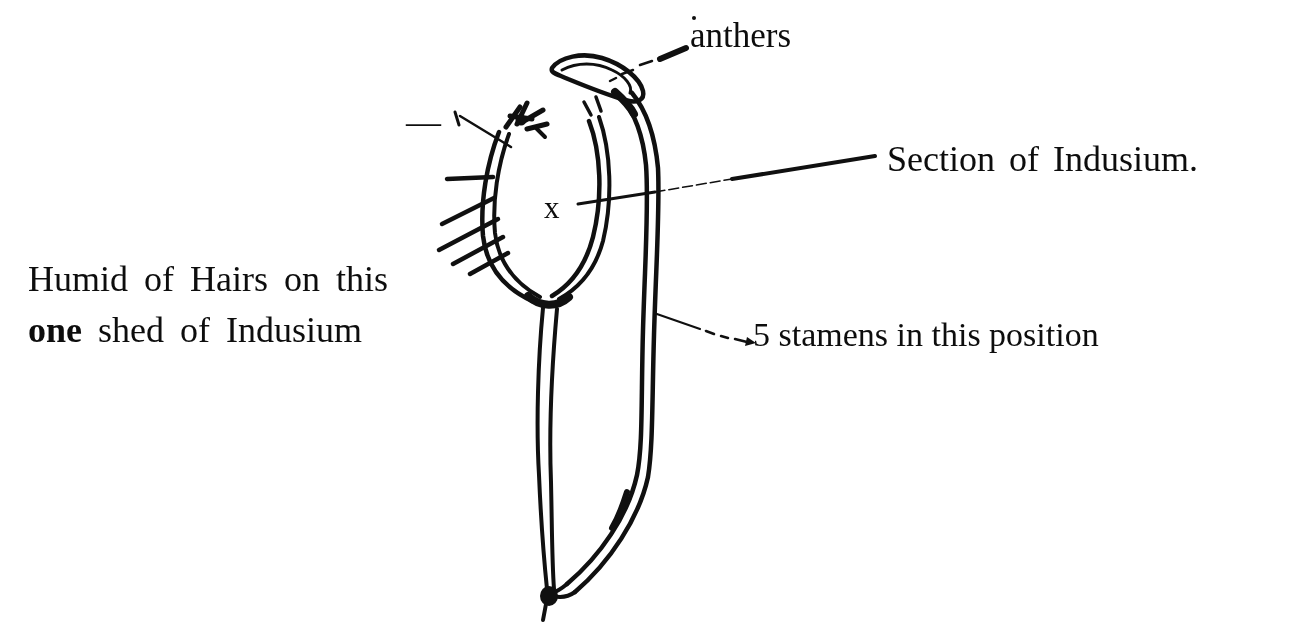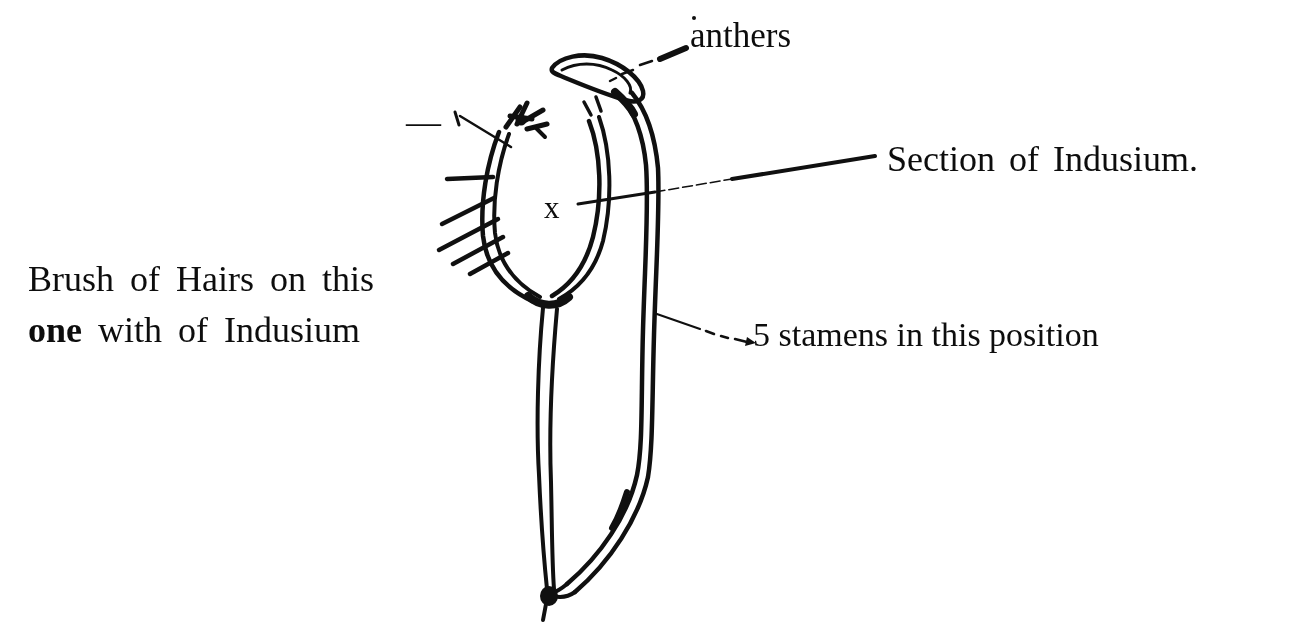--- a/index.html
+++ b/index.html
@@ -124,23 +124,23 @@
   <div class="label label-humid">
   </div>
 
   <span class="label leader-dash-humid">—</span>
 
   <span class="label label-anthers">anthers</span>
 
   <span class="label label-section">Section of Indusium.</span>
 
   <div class="label label-brush">
-    <div class="line1">Brush of Hairs on this</div>
+    <div class="line1">Humid of Hairs on this</div>
     <div class="line2">
-      <b>one</b><span> with of Indusium</span>
+      <b>one</b><span> shed of Indusium</span>
     </div>
   </div>
 
   <div class="label label-stamens">
     <div class="line1">5 stamens in this position</div>
   </div>
 
   <span class="label x-marker">x</span>
 
 </div>

